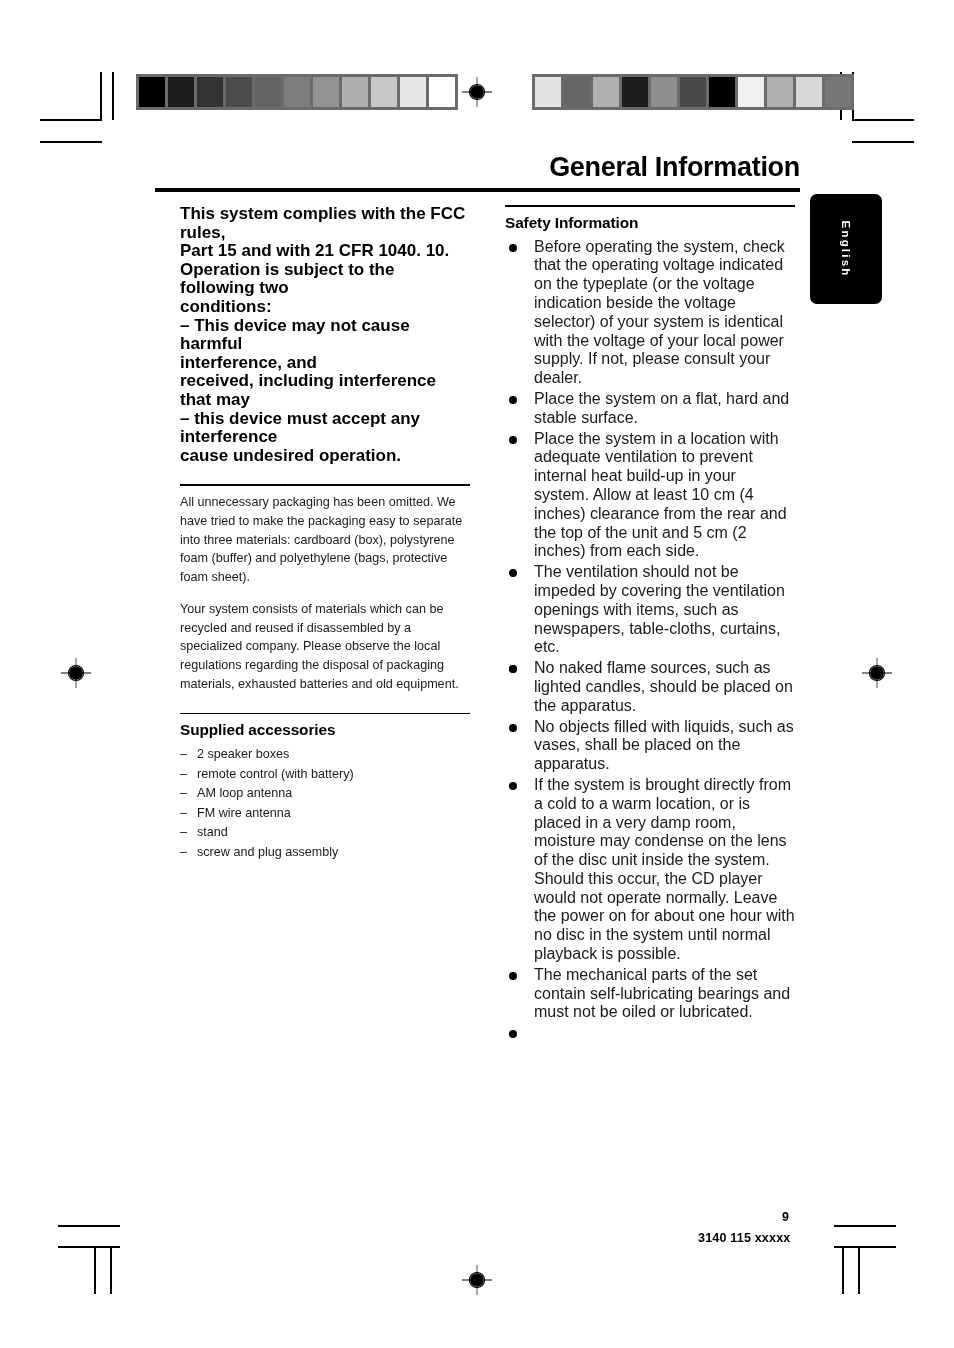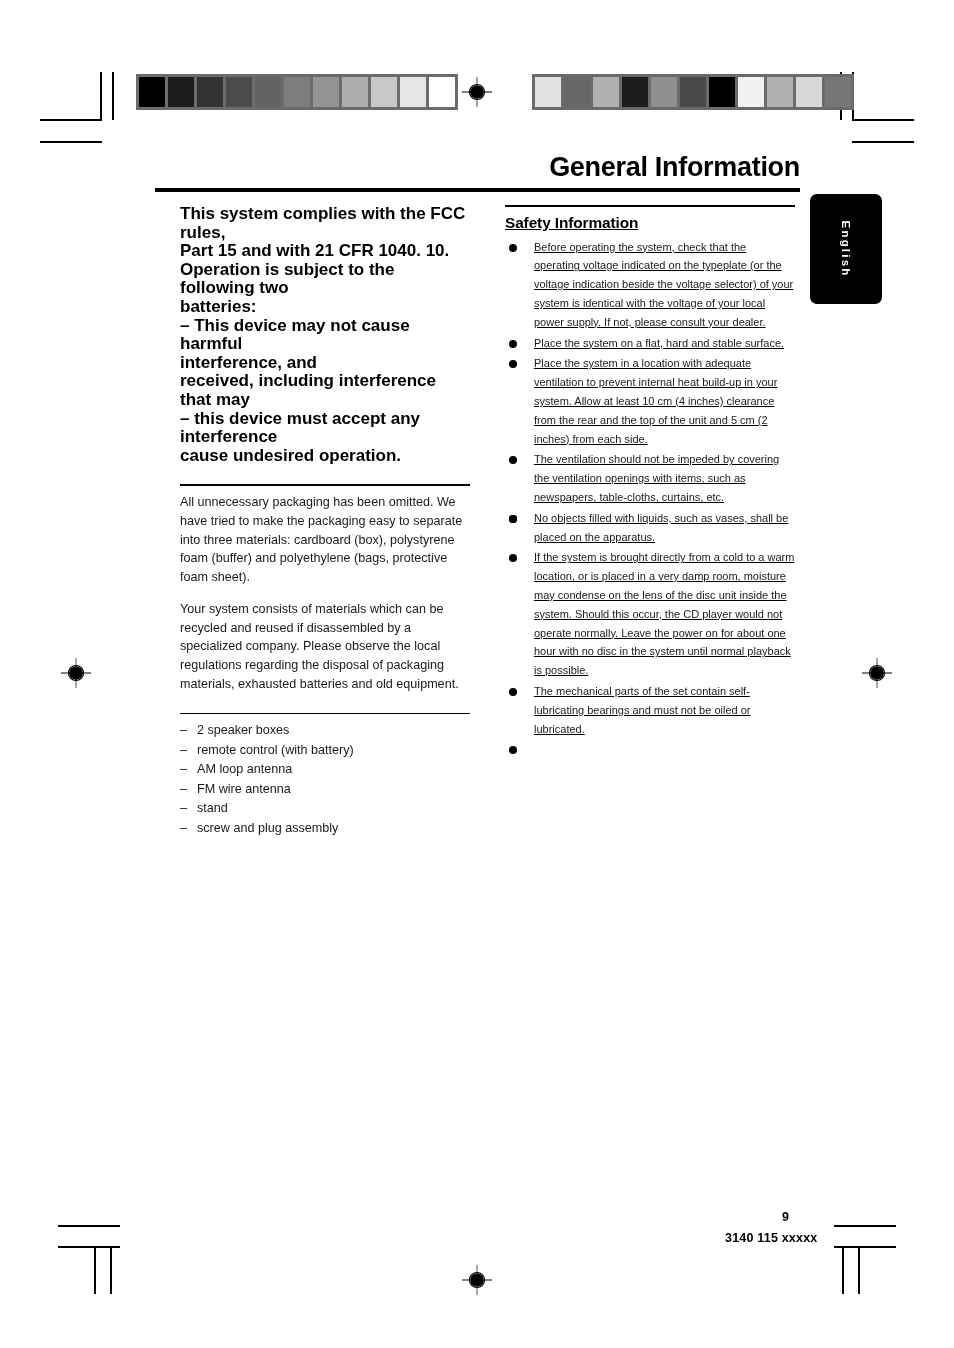--- a/index.html
+++ b/index.html
@@ -80,21 +80,21 @@
     white-space: nowrap;
   }
 
   
   .col {
     position: absolute;
     top: 205px;
     width: 290px;
   }
   .col-left  { left: 180px; }
-  .col-right { left: 505px; text-decoration: underline; }
+  .col-right { left: 505px; }
 
   .intro {
     font-weight: bold;
     font-size: 17px;
     line-height: 18.6px;
     margin: 0 0 0 0;
   }
   .intro p { margin: 0; }
 
   .sec-rule {
@@ -140,21 +140,21 @@
 
   
   ul.bullet-list {
     list-style: none;
     margin: 4px 0 0 0;
     padding: 0;
   }
   ul.bullet-list li {
     position: relative;
     padding-left: 29px;
-    font-size: 11px;
+    font-size: 16px;
     line-height: 18.8px;
     margin-bottom: 2px;
     color: #1a1a1a;
   }
   ul.bullet-list li .dot {
     position: absolute;
     left: 4px;
     top: 6px;
     width: 8px;
     height: 8px;
@@ -170,21 +170,21 @@
   
   .page-number {
     position: absolute;
     left: 782px;
     top: 1210px;
     font-size: 12.5px;
     font-weight: bold;
   }
   .doc-code {
     position: absolute;
-    left: 725px;
+    left: 698px;
     top: 1231px;
     font-size: 12.5px;
     font-weight: bold;
     letter-spacing: 0.2px;
     white-space: nowrap;
   }
 </style>
 </head>
 <body>
 
@@ -292,53 +292,54 @@
   <div class="lang-tab">
     <span>English</span>
   </div>
 
   <div class="col col-left">
 
     <div class="intro">
       <p>This system complies with the FCC rules,</p>
       <p>Part 15 and with 21 CFR 1040. 10.</p>
       <p>Operation is subject to the following two</p>
-      <p>batteries:</p>
+      <p>conditions:</p>
       <p>–    This device may not cause harmful</p>
       <p>interference, and</p>
       <p>received, including interference  that may</p>
       <p>–    this device must accept any interference</p>
       <p>cause undesired operation.</p>
     </div>
 
     <div class="sec-rule"></div>
     <p class="body-p">All unnecessary packaging has been omitted. We have tried to make the packaging easy to separate into three materials: cardboard (box), polystyrene foam (buffer) and polyethylene (bags, protective foam sheet).</p>
     <p class="body-p">Your system consists of materials which can be recycled and reused if disassembled by a specialized company. Please observe the local regulations regarding the disposal of packaging materials, exhausted batteries and old equipment.</p>
 
     <div class="sec-rule"></div>
+    <h2 class="sec-title">Supplied accessories</h2>
     <ul class="dash-list">
       <li><span class="dash">–</span><span>2 speaker boxes</span></li>
       <li><span class="dash">–</span><span>remote control (with battery)</span></li>
       <li><span class="dash">–</span><span>AM loop antenna</span></li>
       <li><span class="dash">–</span><span>FM wire antenna</span></li>
       <li><span class="dash">–</span><span>stand</span></li>
       <li><span class="dash">–</span><span>screw and plug assembly</span></li>
     </ul>
   </div>
 
   <div class="col col-right">
     <div class="sec-rule first"></div>
     <h2 class="sec-title">Safety Information</h2>
     <ul class="bullet-list">
       <li><span class="dot"></span><span>Before operating the system, check that the operating voltage indicated on the typeplate (or the voltage indication beside the voltage selector) of your system is identical with the voltage of your local power supply. If not, please consult your dealer.</span></li>
       <li><span class="dot"></span><span>Place the system on a flat, hard and stable surface.</span></li>
       <li><span class="dot"></span><span>Place the system in a location with adequate ventilation to prevent internal heat build-up in your system.  Allow at least 10 cm (4 inches) clearance from the rear and the top of the unit and 5 cm (2 inches) from each side.</span></li>
       <li><span class="dot"></span><span>The ventilation should not be impeded by covering the ventilation openings with items, such as newspapers, table-cloths, curtains, etc.</span></li>
       <li><span class="dot"></span></li>
-      <li><span class="dot"></span></li>
+      <li><span class="dot"></span><span>No naked flame sources, such as lighted candles, should be placed on the apparatus.</span></li>
       <li><span class="dot"></span><span>No objects filled with liquids, such as vases, shall be placed on the apparatus.</span></li>
       <li><span class="dot"></span><span>If the system is brought directly from a cold to a warm location, or is placed in a very damp room, moisture may condense on the lens of the disc unit inside the system. Should this occur, the CD player would not operate normally. Leave the power on for about one hour with no disc in the system until normal playback is possible.</span></li>
       <li><span class="dot"></span><span>The mechanical parts of the set contain self-lubricating bearings and must not be oiled or lubricated.</span></li>
       <li class="strong"><span class="dot"></span></li>
     </ul>
   </div>
 
   <div class="page-number">9</div>
   <div class="doc-code">3140 115 xxxxx</div>
 

